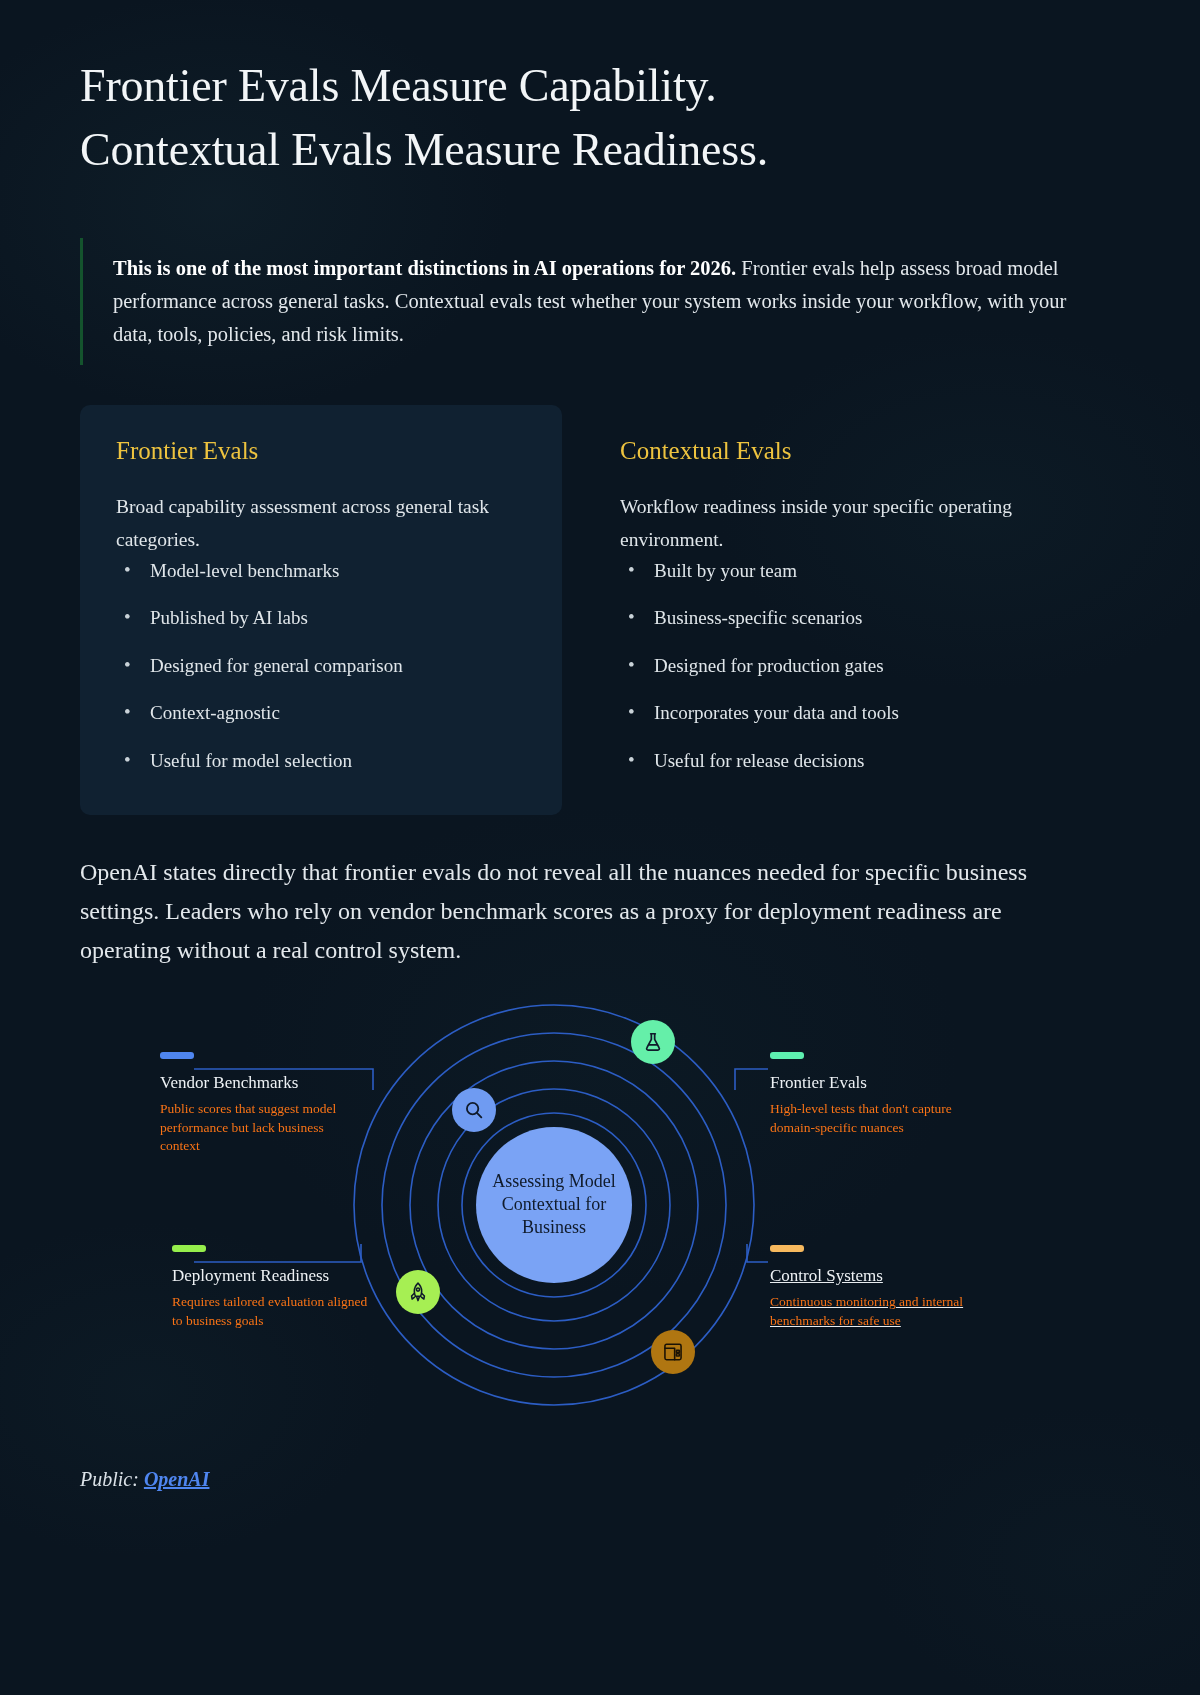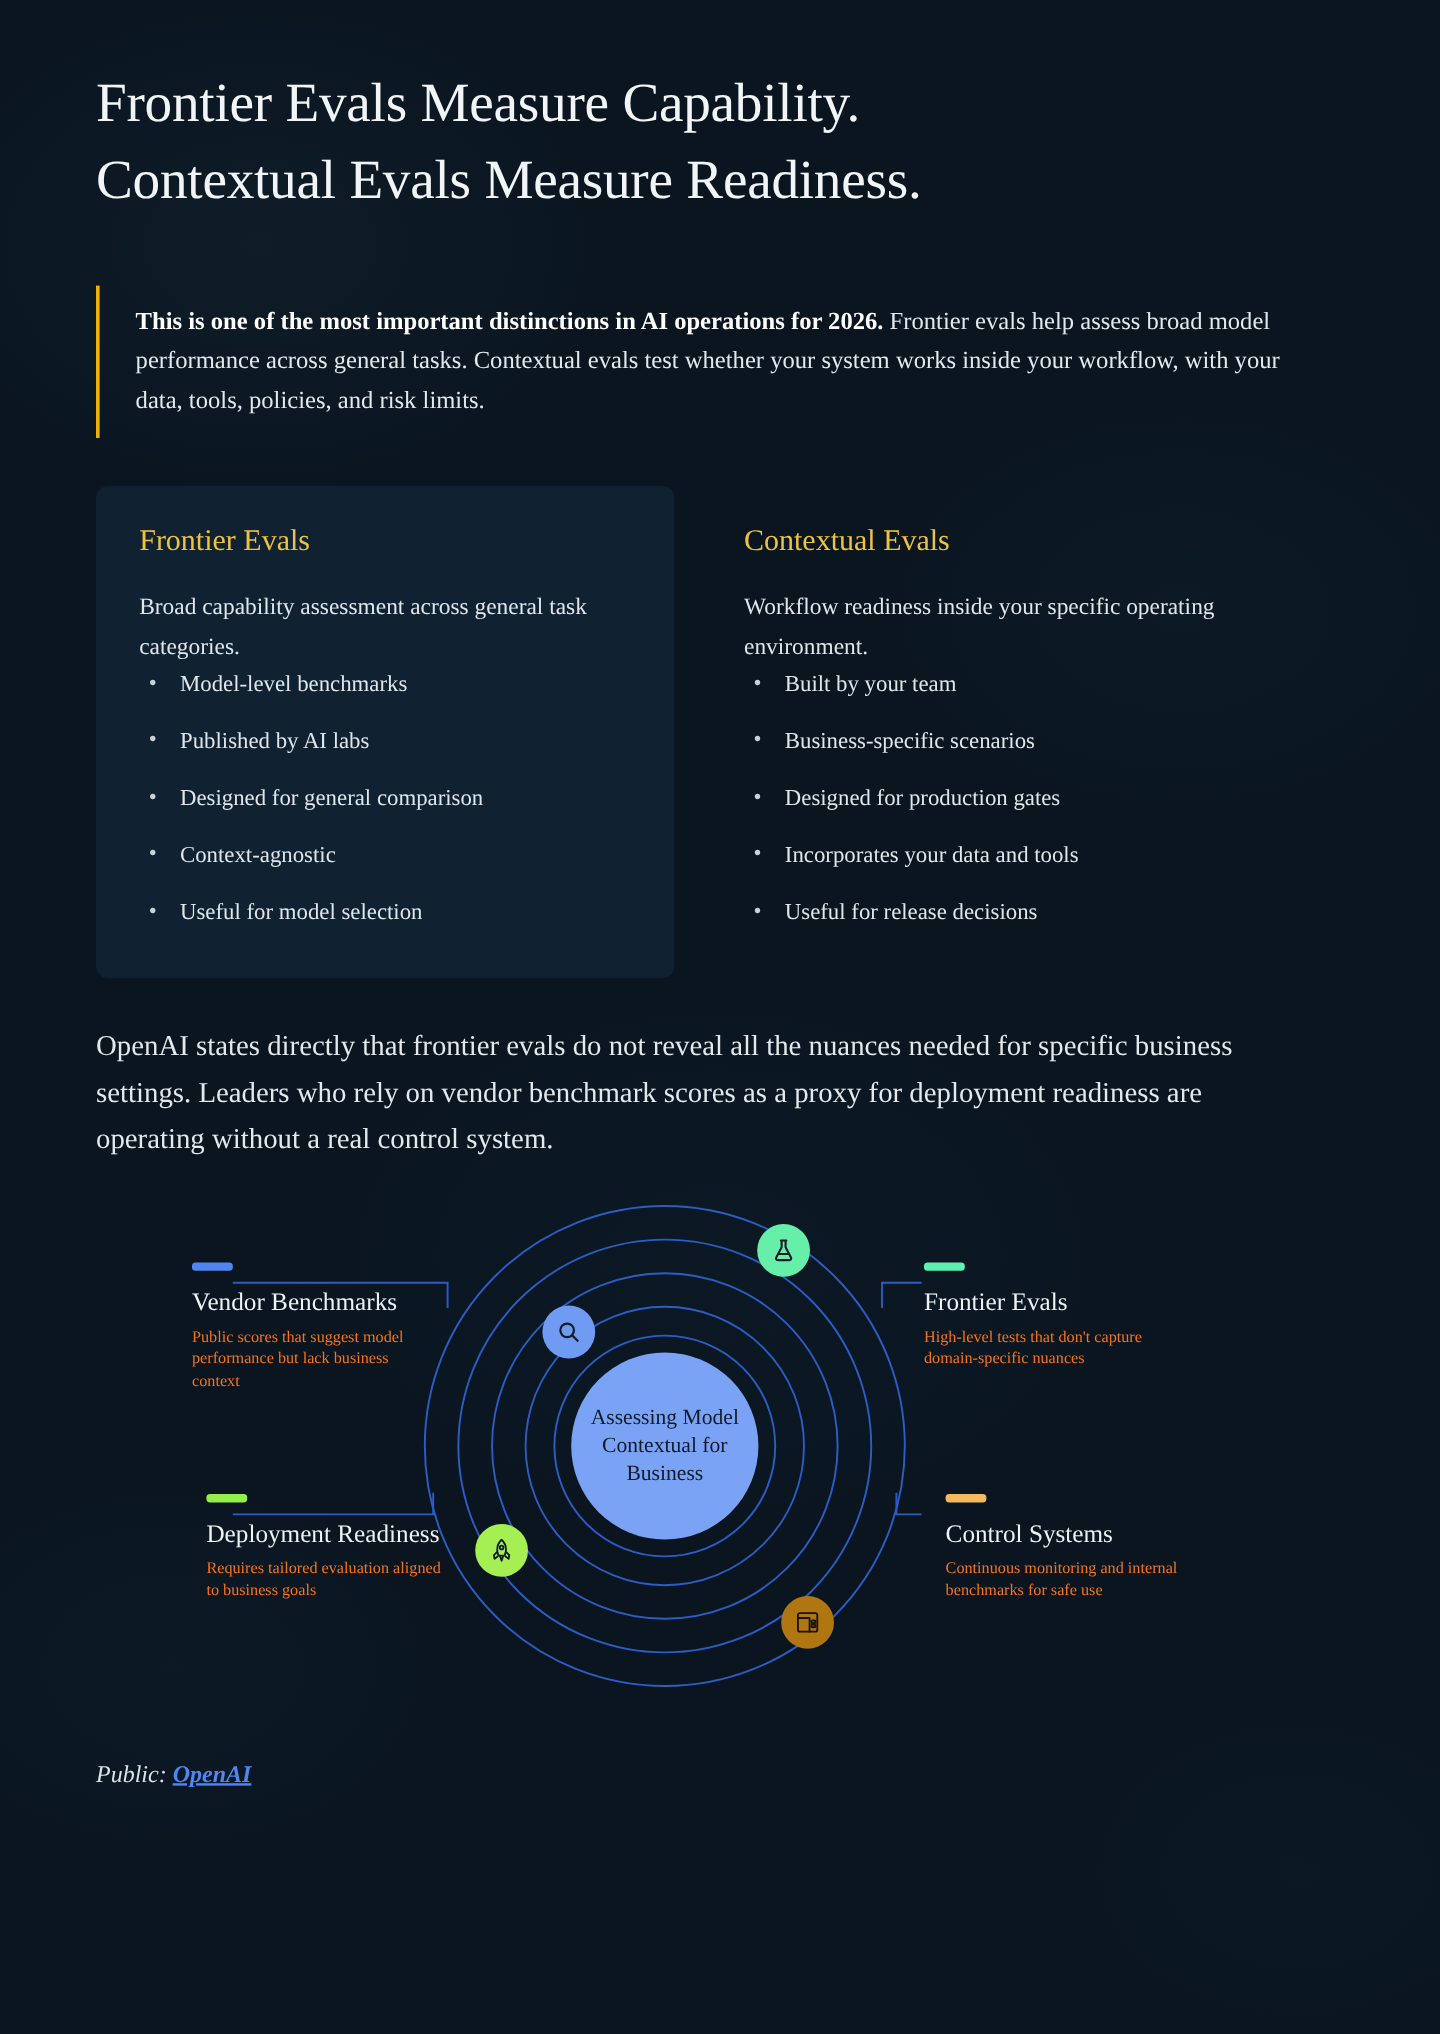--- a/index.html
+++ b/index.html
@@ -45,21 +45,21 @@
     font-weight: 400;
     color: #f2f5f7;
     letter-spacing: -0.2px;
     max-width: 1010px;
   }
   .title-line { display: block; }
 
   
   .quote {
     margin-top: 56px;
-    border-left: 3px solid #eab308;
+    border-left: 3px solid #14532d;
     padding: 14px 0 14px 30px;
     max-width: 1015px;
   }
   .quote p {
     font-size: 20.5px;
     line-height: 1.62;
     color: #e3e8ec;
   }
   .quote .lead {
     font-weight: bold;
@@ -142,35 +142,35 @@
     position: absolute;
     width: 205px;
   }
   .node-bar {
     height: 7px;
     width: 34px;
     border-radius: 3px;
     margin-bottom: 14px;
   }
   .node-title {
-    font-size: 21px;
+    font-size: 17px;
     line-height: 1.22;
     color: #eef2f5;
     margin-bottom: 7px;
   }
   .node-desc {
     font-size: 13.5px;
     line-height: 1.35;
     color: #f97316;
   }
 
   .lbl-vendor      { left: 80px;  top: 62px; }
   .lbl-deployment  { left: 92px;  top: 255px; }
   .lbl-frontier    { left: 690px; top: 62px; }
-  .lbl-control     { left: 708px; top: 255px; }
+  .lbl-control     { left: 690px; top: 255px; text-decoration: underline; }
 
   
   .icon-node {
     position: absolute;
     border-radius: 50%;
     display: flex;
     align-items: center;
     justify-content: center;
   }
 

